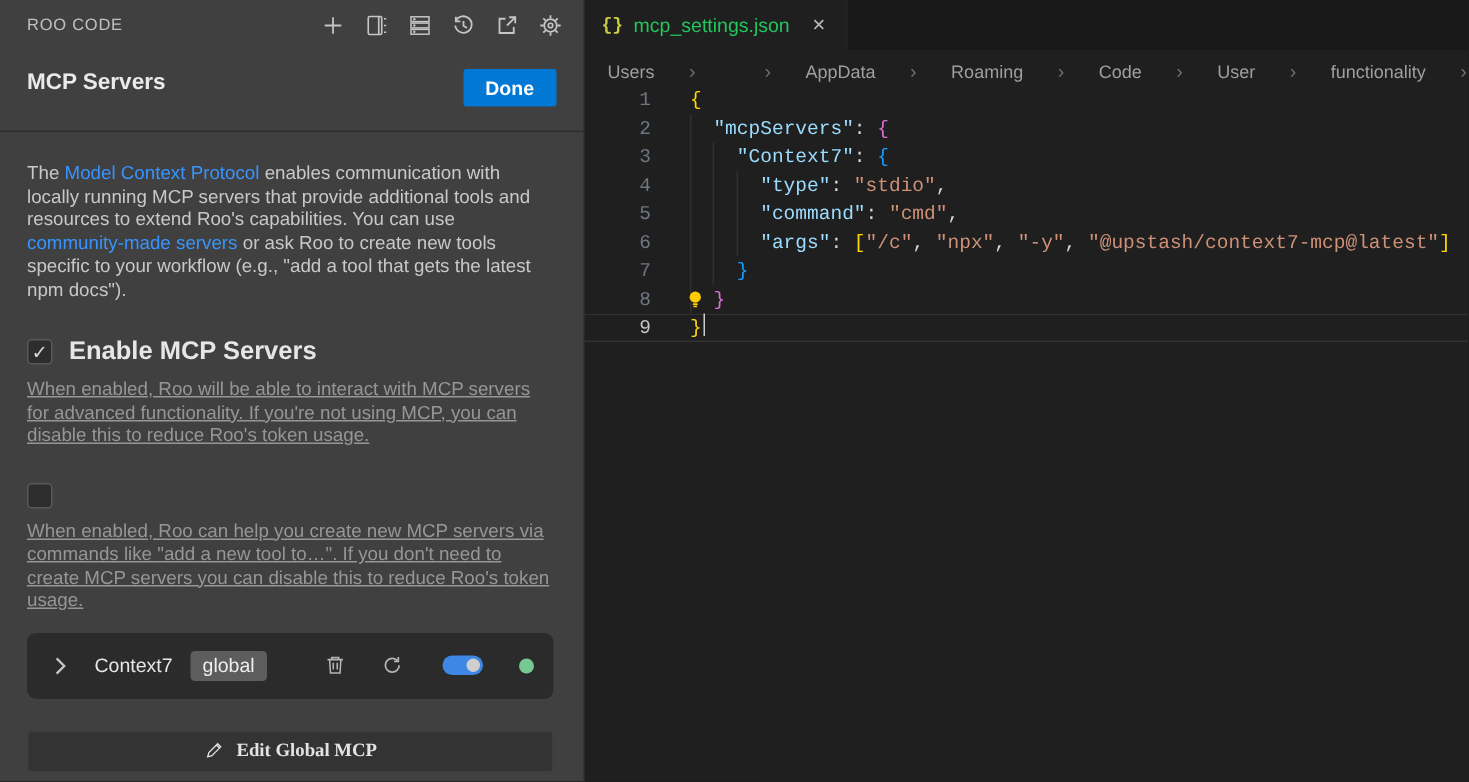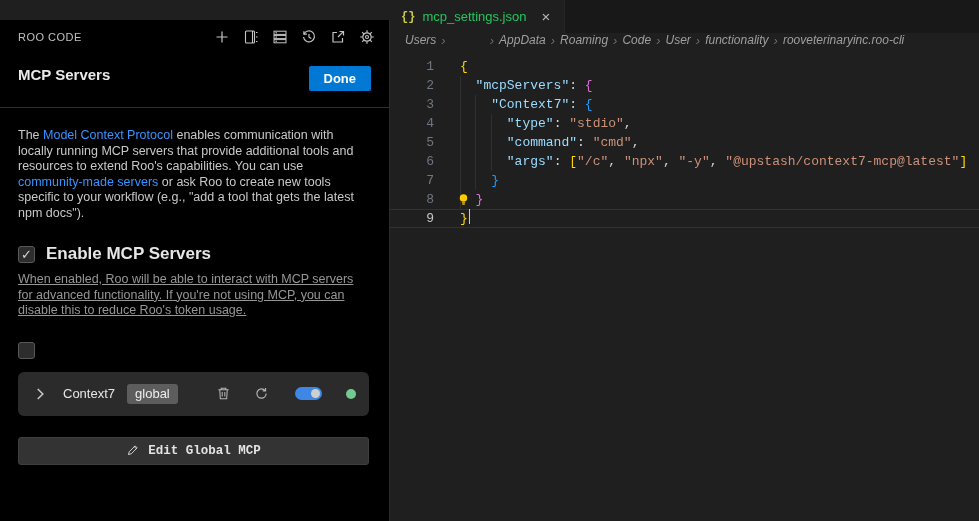--- a/index.html
+++ b/index.html
@@ -6,23 +6,23 @@
   html, body { width: 979px; height: 521px; overflow: hidden; }
   body {
     background: #1f1f1f;
     font-family: "Liberation Sans", sans-serif;
     color: #cccccc;
   }
   .app { display: flex; width: 979px; height: 521px; }
 
   
   .panel {
-    width: 390px; flex: none; background: #000000;
+    width: 390px; flex: none; background: #404040;
     border-right: 1px solid #2a2a2a;
-    display: flex; flex-direction: column; overflow: hidden; margin-top: 20px;
+    display: flex; flex-direction: column; overflow: hidden;
   }
   .panel-titlebar {
     height: 34px; flex: none; display: flex; align-items: center;
     justify-content: space-between; padding: 0 10px 0 18px;
   }
   .roo-label { font-size: 11px; color: #c0c0c0; letter-spacing: 0.5px; }
   .toolbar { display: flex; gap: 4px; }
   .icon-btn {
     width: 25px; height: 24px; background: none; border: none;
     color: #c5c5c5; display: flex; align-items: center; justify-content: center;
@@ -83,43 +83,43 @@
   }
   .toggle.on .knob { left: auto; right: 2.5px; }
   .status-dot {
     width: 10px; height: 10px; border-radius: 50%;
     background: var(--status, #74c991); margin-left: 14px; flex: none;
   }
 
   .edit-row { display: flex; gap: 9px; margin-top: 21px; }
   .edit-btn {
     flex: 1; height: 28px; background: #333333; border: 1px solid #3e3e3e;
-    border-radius: 3px; color: #e3e3e3; font-family: Liberation Mono, monospace; font-size: 12.5px;
+    border-radius: 3px; color: #e3e3e3; font-family: Liberation Serif, serif; font-size: 12.5px;
     font-weight: bold; display: flex; align-items: center; justify-content: center;
     gap: 9px; cursor: pointer;
   }
   .edit-btn svg { width: 13px; height: 13px; }
 
   
   .editor { flex: 1; min-width: 0; display: flex; flex-direction: column; background: #1f1f1f; }
   .tabbar { height: 33px; flex: none; background: #181818; display: flex; }
   .tab {
     background: #1f1f1f; height: 33px; display: flex; align-items: center;
     padding: 0 11px; gap: 7px; border-right: 1px solid #252526; cursor: pointer;
   }
   .json-icon { color: var(--json-icon, #cbcb41); font-weight: bold; font-size: 12px;
     font-family: "Liberation Mono", monospace; }
   .tab-title { font-size: 13px; color: #22c55e; }
   .tab-close { background: none; border: none; color: #b9b9b9; font-size: 15px;
     line-height: 1; margin-left: 5px; cursor: pointer; padding: 1px 3px; border-radius: 3px; }
 
   .breadcrumb {
-    height: 22px; flex: none; display: flex; align-items: flex-start;
-    padding-left: 15px; font-size: 12px; color: #9f9f9f; gap: 5px;
-    white-space: nowrap; overflow: hidden; font-style: italic;
+    height: 22px; flex: none; display: flex; align-items: flex-end;
+    padding-left: 15px; font-size: 12px; color: #9f9f9f; gap: 23px;
+    white-space: nowrap; overflow: hidden;
   }
   .crumb { cursor: pointer; }
   .crumb-blank { display: inline-block; width: 34px; }
   .crumb-sep { color: #6f6f6f; font-size: 13px; }
 
   .code {
     flex: 1; position: relative; padding-top: 2px;
     font-family: "Liberation Mono", monospace; font-size: 13px; line-height: 19px;
     overflow: hidden;
   }
@@ -217,20 +217,21 @@
         <span class="checkbox checked">
             <span class="tick">✓</span>
           </span>
         <span class="check-label">Enable MCP Servers</span>
       </div>
       <p class="check-desc">When enabled, Roo will be able to interact with MCP servers for advanced functionality. If you're not using MCP, you can disable this to reduce Roo's token usage.</p>
 
       <div class="check-row">
         <span class="checkbox"></span>
       </div>
+      <p class="check-desc">When enabled, Roo can help you create new MCP servers via commands like "add a new tool to…". If you don't need to create MCP servers you can disable this to reduce Roo's token usage.</p>
 
       <div class="server-card">
         <button class="chev-btn">
           <svg viewBox="0 0 16 16">
               <path d="M6 3.5 L10.5 8 L6 12.5" fill="none" stroke="currentColor" stroke-width="1.4"></path>
             </svg>
         </button>
         <span class="server-name">Context7</span>
         <span class="badge">global</span>
         <span class="flex-spacer"></span>

